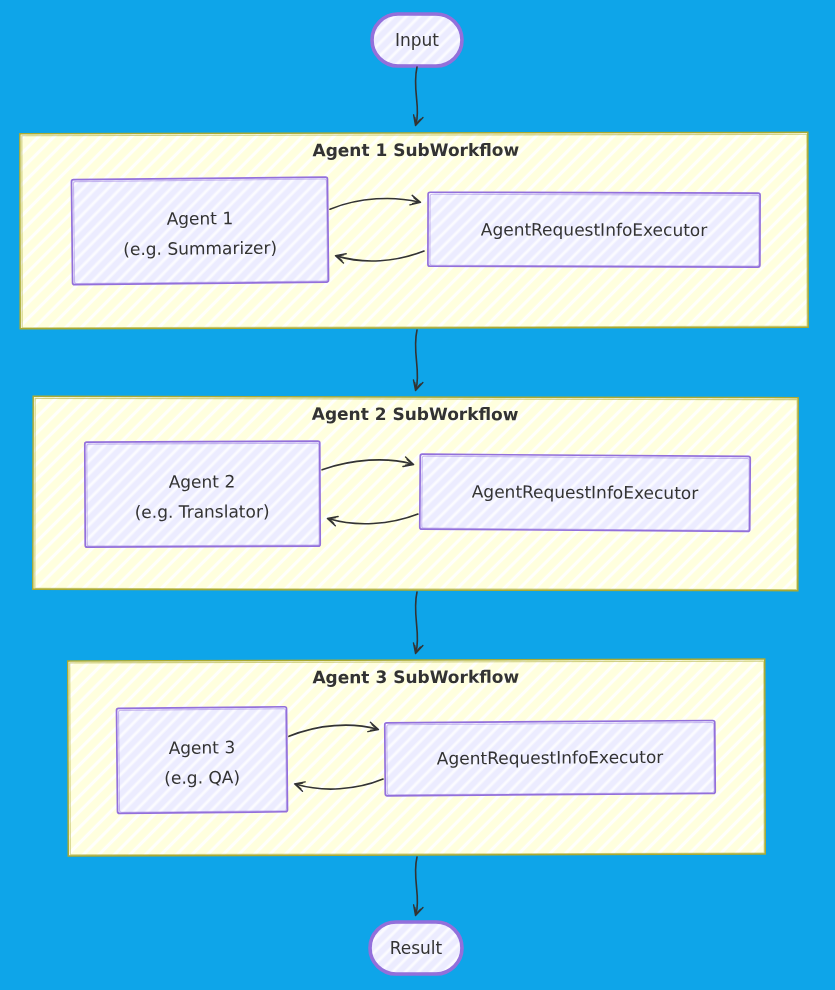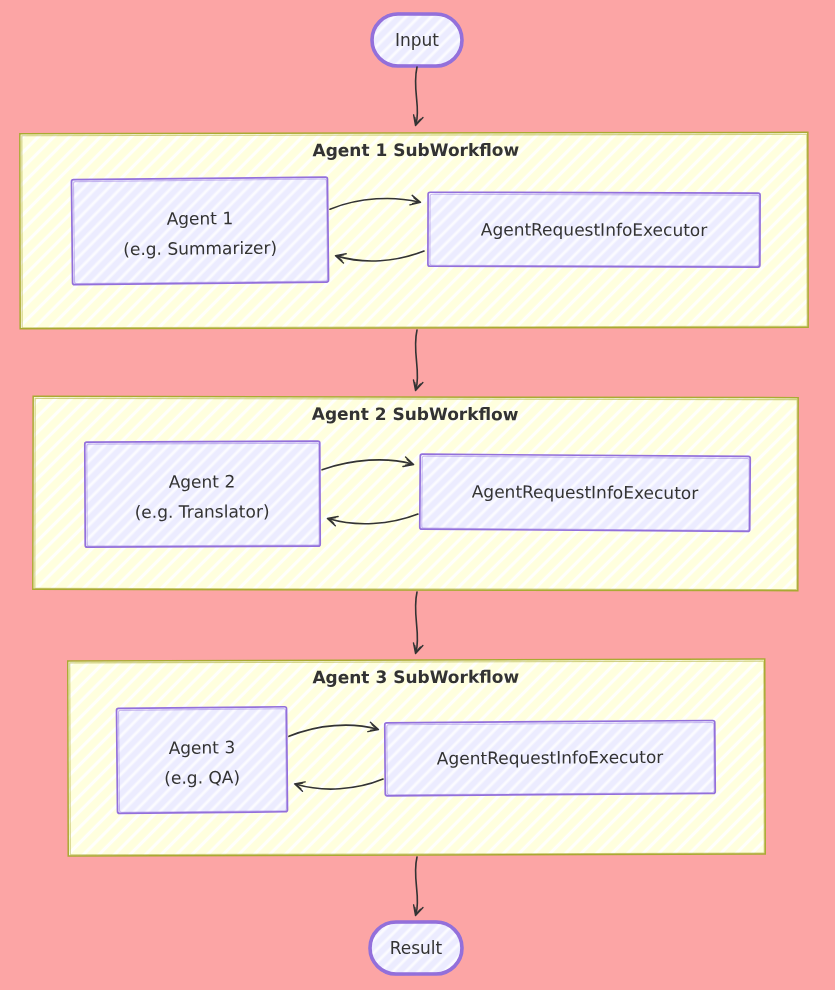--- a/index.html
+++ b/index.html
@@ -4,21 +4,21 @@
 <style>
   html, body {
     margin: 0;
     padding: 0;
     background: #ffffff;
   }
   .stage {
     position: relative;
     width: 835px;
     height: 990px;
-    background: #fca5a5;
+    background: #0ea5e9;
     overflow: hidden;
   }
   svg { display: block; }
 
   
   #hatchY .hy-bg   { fill: var(--cluster-fill, #ffffde); }
   #hatchY .hy-line { stroke: rgba(255,255,255,0.92); stroke-width: 3.2; }
   #hatchL .hl-bg   { fill: var(--node-fill, #ECECFF); }
   #hatchL .hl-line { stroke: rgba(255,255,255,0.78); stroke-width: 3; }
 

